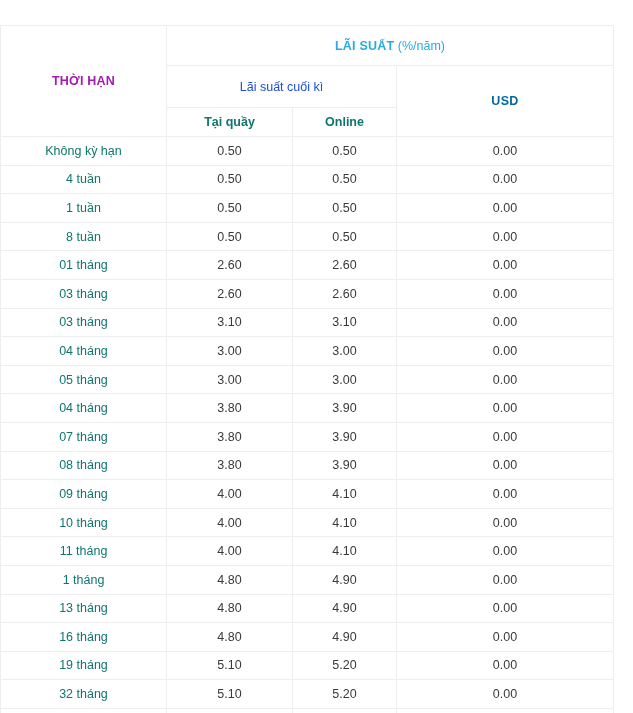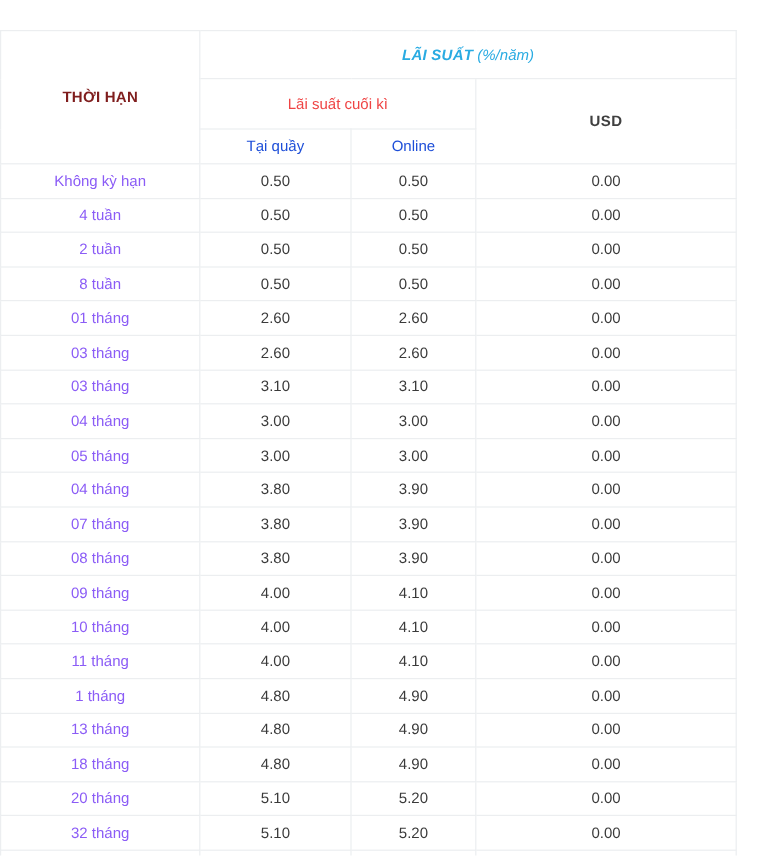--- a/index.html
+++ b/index.html
@@ -45,66 +45,65 @@
     text-align: center;
     vertical-align: middle;
     padding: 0;
     background: #ffffff;
     font-weight: normal;
   }
 
   
   th.h-term {
     height: 39px;
-    color: #7f1d1d;
+    color: #a21caf;
     font-weight: bold;
     font-size: 12.5px;
     letter-spacing: 0.2px;
   }
   th.h-rate {
     height: 39px;
     color: #29ABE2;
     font-size: 12.5px;
-    font-style: italic;
   }
   th.h-rate .strong {
     font-weight: bold;
     letter-spacing: 0.2px;
   }
   th.h-rate .light {
     font-weight: normal;
   }
   th.h-endterm {
     height: 41px;
-    color: #ef4444;
+    color: #1d4ed8;
     font-size: 12.5px;
     font-weight: normal;
   }
   th.h-usd {
     height: 41px;
-    color: #404040;
+    color: #0369a1;
     font-size: 12.5px;
     font-weight: bold;
     letter-spacing: 0.3px;
   }
   th.h-sub {
     height: 28px;
-    color: #1d4ed8;
-    font-size: 12.5px;
-    font-weight: normal;
+    color: #0f766e;
+    font-size: 12.5px;
+    font-weight: bold;
   }
 
   
   .rate-table tbody td {
     height: 27.6px;
     font-size: 12.5px;
     color: #3a3a3a;
   }
   .rate-table tbody td.term-cell {
-    color: #8b5cf6;
+    color: #0f766e;
   }
 </style>
 </head>
 <body>
 
 <div class="page">
 
   <table class="rate-table">
     <colgroup>
       <col class="c-term">
@@ -135,21 +134,21 @@
           <td>0.50</td>
           <td>0.00</td>
         </tr>
         <tr>
           <td class="term-cell">4 tuần</td>
           <td>0.50</td>
           <td>0.50</td>
           <td>0.00</td>
         </tr>
         <tr>
-          <td class="term-cell">2 tuần</td>
+          <td class="term-cell">1 tuần</td>
           <td>0.50</td>
           <td>0.50</td>
           <td>0.00</td>
         </tr>
         <tr>
           <td class="term-cell">8 tuần</td>
           <td>0.50</td>
           <td>0.50</td>
           <td>0.00</td>
         </tr>
@@ -225,27 +224,27 @@
           <td>4.90</td>
           <td>0.00</td>
         </tr>
         <tr>
           <td class="term-cell">13 tháng</td>
           <td>4.80</td>
           <td>4.90</td>
           <td>0.00</td>
         </tr>
         <tr>
-          <td class="term-cell">18 tháng</td>
+          <td class="term-cell">16 tháng</td>
           <td>4.80</td>
           <td>4.90</td>
           <td>0.00</td>
         </tr>
         <tr>
-          <td class="term-cell">20 tháng</td>
+          <td class="term-cell">19 tháng</td>
           <td>5.10</td>
           <td>5.20</td>
           <td>0.00</td>
         </tr>
         <tr>
           <td class="term-cell">32 tháng</td>
           <td>5.10</td>
           <td>5.20</td>
           <td>0.00</td>
         </tr>

